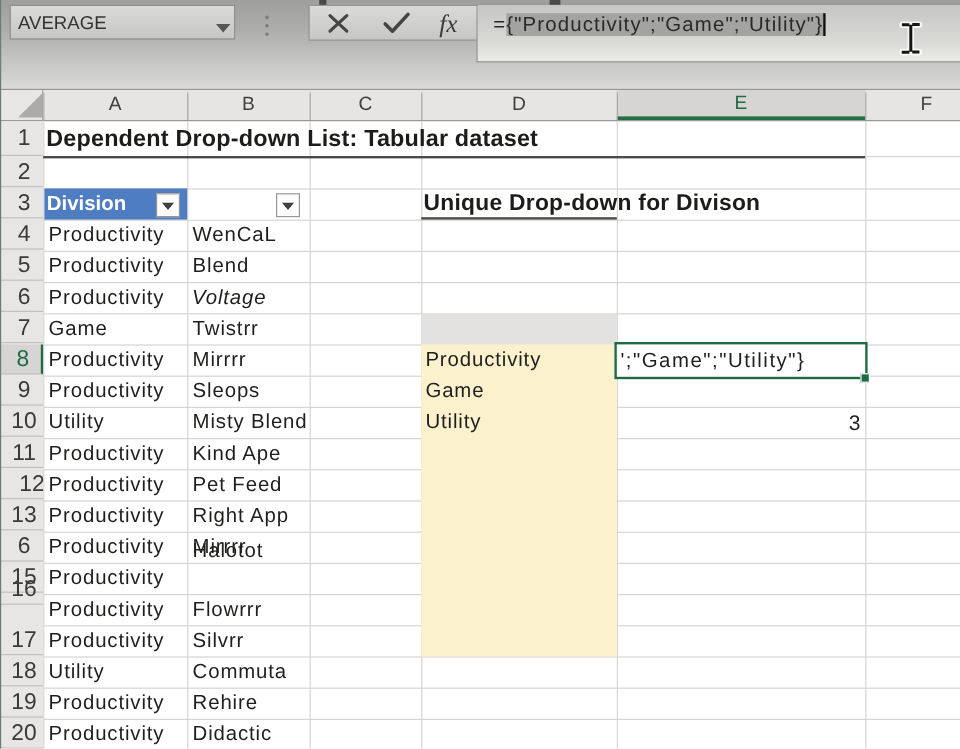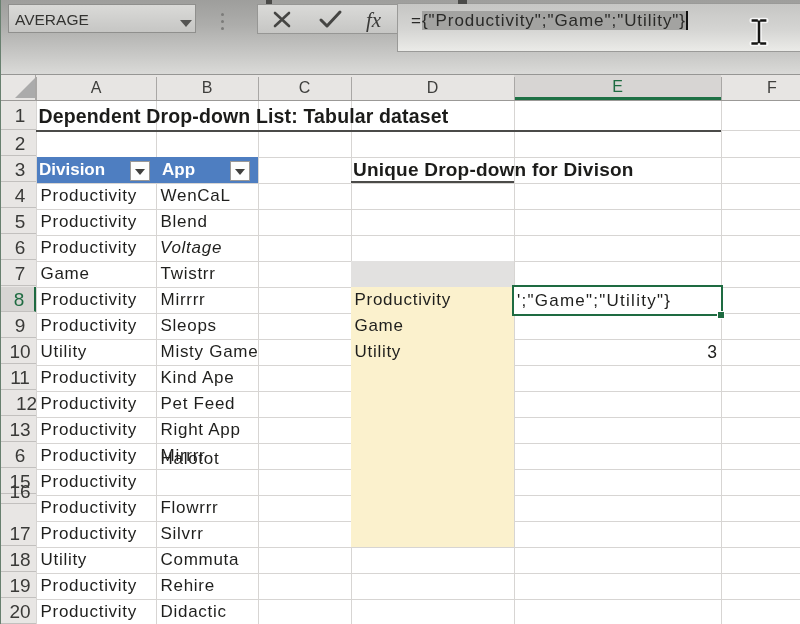--- a/index.html
+++ b/index.html
@@ -158,21 +158,20 @@
       <div class="hline" style="top: 521px;"></div>
       <div class="hline" style="top: 547px;"></div>
       <div class="hline" style="top: 573px;"></div>
       <div class="hline" style="top: 599px;"></div>
     </div>
 
   <div id="a1">Dependent Drop-down List: Tabular dataset</div>
   <div id="a1line"></div>
 
   <div class="blu" style="left:37px;width:119px;padding-left:2px;">Division</div>
-  <div class="blu" style="left:156px;width:102px;padding-left:6px;">App</div>
   <div class="fbtn" style="left:130px;">
       <i></i>
     </div>
   <div class="fbtn" style="left:230px;">
       <i></i>
     </div>
   <div id="d3">Unique Drop-down for Divison</div>
   <div id="d3line"></div>
 
   <div id="d7gray"></div>
@@ -185,21 +184,21 @@
       <div class="cell" style="left: 160.5px; top: 209px;">Blend</div>
       <div class="cell" style="left: 40.5px; top: 235px;">Productivity</div>
       <div class="cell" style="left: 160px; top: 235px; font-style: italic;">Voltage</div>
       <div class="cell" style="left: 40.5px; top: 261px;">Game</div>
       <div class="cell" style="left: 160.5px; top: 261px;">Twistrr</div>
       <div class="cell" style="left: 40.5px; top: 287px;">Productivity</div>
       <div class="cell" style="left: 160.5px; top: 287px;">Mirrrr</div>
       <div class="cell" style="left: 40.5px; top: 313px;">Productivity</div>
       <div class="cell" style="left: 160.5px; top: 313px;">Sleops</div>
       <div class="cell" style="left: 40.5px; top: 339px;">Utility</div>
-      <div class="cell" style="left: 160.5px; top: 339px;">Misty Game</div>
+      <div class="cell" style="left: 160.5px; top: 339px;">Misty Blend</div>
       <div class="cell" style="left: 40.5px; top: 365px;">Productivity</div>
       <div class="cell" style="left: 160.5px; top: 365px;">Kind Ape</div>
       <div class="cell" style="left: 40.5px; top: 391px;">Productivity</div>
       <div class="cell" style="left: 160.5px; top: 391px;">Pet Feed</div>
       <div class="cell" style="left: 40.5px; top: 417px;">Productivity</div>
       <div class="cell" style="left: 160.5px; top: 417px;">Right App</div>
       <div class="cell" style="left: 40.5px; top: 443px;">Productivity</div>
       <div class="cell" style="left: 160.5px; top: 443px;">Mirrrr</div>
       <div class="cell" style="left: 40.5px; top: 469px;">Productivity</div>
       <div class="cell" style="left: 160.5px; top: 446px; text-align: center;">Halotot</div>

